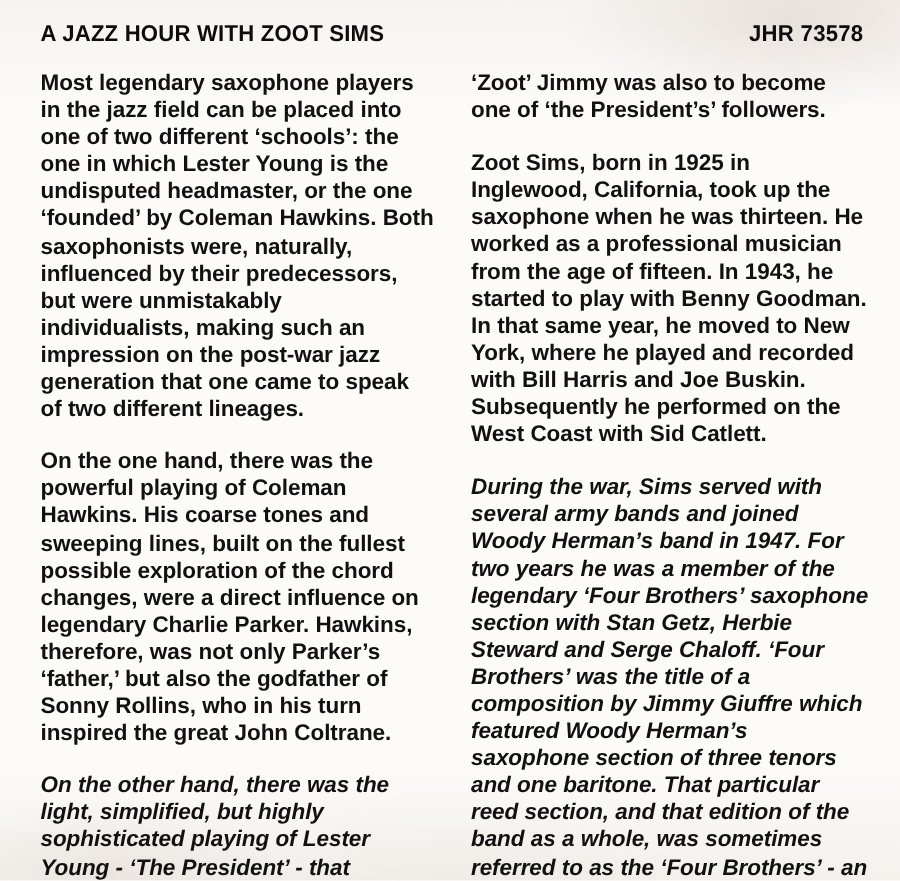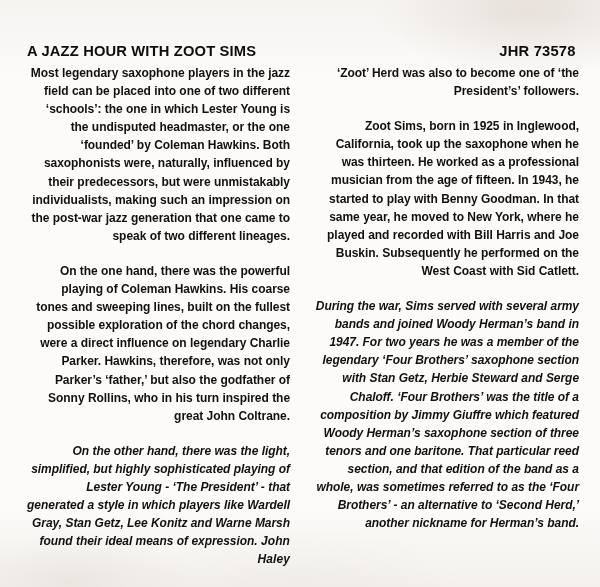--- a/index.html
+++ b/index.html
@@ -42,21 +42,20 @@
   
   .header {
     position: absolute;
     left: 27px;
     right: 24px;
     top: 14px;
     height: 22px;
     display: flex;
     align-items: baseline;
     justify-content: space-between;
-    margin-top: 28px;
   }
   .header-title {
     font-size: 15.2px;
     font-weight: bold;
     letter-spacing: 0.15px;
     white-space: nowrap;
     font-stretch: semi-condensed;
     transform: scaleX(0.97);
     transform-origin: left bottom;
   }
@@ -79,26 +78,26 @@
     gap: 24px;
   }
   .column {
     width: 264px;
   }
   .column-right {
     width: 266px;
   }
 
   p.para {
-    margin: 17px 0 17px 0;
-    font-size: 12px;
+    margin: 0 0 17px 0;
+    font-size: 15px;
     font-weight: bold;
     line-height: 18.1px;
     letter-spacing: -0.05px;
-    text-align: right;
+    text-align: left;
     word-spacing: 0.1px;
     color: #111111;
   }
   p.para:last-child {
     margin-bottom: 0;
     font-style: italic;
   }
 
   
   .byline {
@@ -120,20 +119,20 @@
 
   <div class="columns">
 
     <div class="column column-left">
       <p class="para">Most legendary saxophone players in the jazz field can be placed into one of two different ‘schools’: the one in which Lester Young is the undisputed headmaster, or the one ‘founded’ by Coleman Hawkins. Both saxophonists were, naturally, influenced by their predecessors, but were unmistakably individualists, making such an impression on the post-war jazz generation that one came to speak of two different lineages.</p>
       <p class="para">On the one hand, there was the powerful playing of Coleman Hawkins. His coarse tones and sweeping lines, built on the fullest possible exploration of the chord changes, were a direct influence on legendary Charlie Parker. Hawkins, therefore, was not only Parker’s ‘father,’ but also the godfather of Sonny Rollins, who in his turn inspired the great John Coltrane.</p>
       <p class="para"><span>On the other hand, there was the light, simplified, but highly sophisticated playing of Lester Young - ‘The President’ - that generated a style in which players like Wardell Gray, Stan Getz, Lee Konitz and Warne Marsh found their ideal means of expression. </span><span class="byline">John Haley</span></p>
     </div>
 
     <div class="column column-right">
-      <p class="para">‘Zoot’ Herd was also to become one of ‘the President’s’ followers.</p>
+      <p class="para">‘Zoot’ Jimmy was also to become one of ‘the President’s’ followers.</p>
       <p class="para">Zoot Sims, born in 1925 in Inglewood, California, took up the saxophone when he was thirteen. He worked as a professional musician from the age of fifteen. In 1943, he started to play with Benny Goodman. In that same year, he moved to New York, where he played and recorded with Bill Harris and Joe Buskin. Subsequently he performed on the West Coast with Sid Catlett.</p>
       <p class="para">During the war, Sims served with several army bands and joined Woody Herman’s band in 1947. For two years he was a member of the legendary ‘Four Brothers’ saxophone section with Stan Getz, Herbie Steward and Serge Chaloff. ‘Four Brothers’ was the title of a composition by Jimmy Giuffre which featured Woody Herman’s saxophone section of three tenors and one baritone. That particular reed section, and that edition of the band as a whole, was sometimes referred to as the ‘Four Brothers’ - an alternative to ‘Second Herd,’ another nickname for Herman’s band.</p>
     </div>
 
   </div>
 
 </div>
 
 </body></html>

